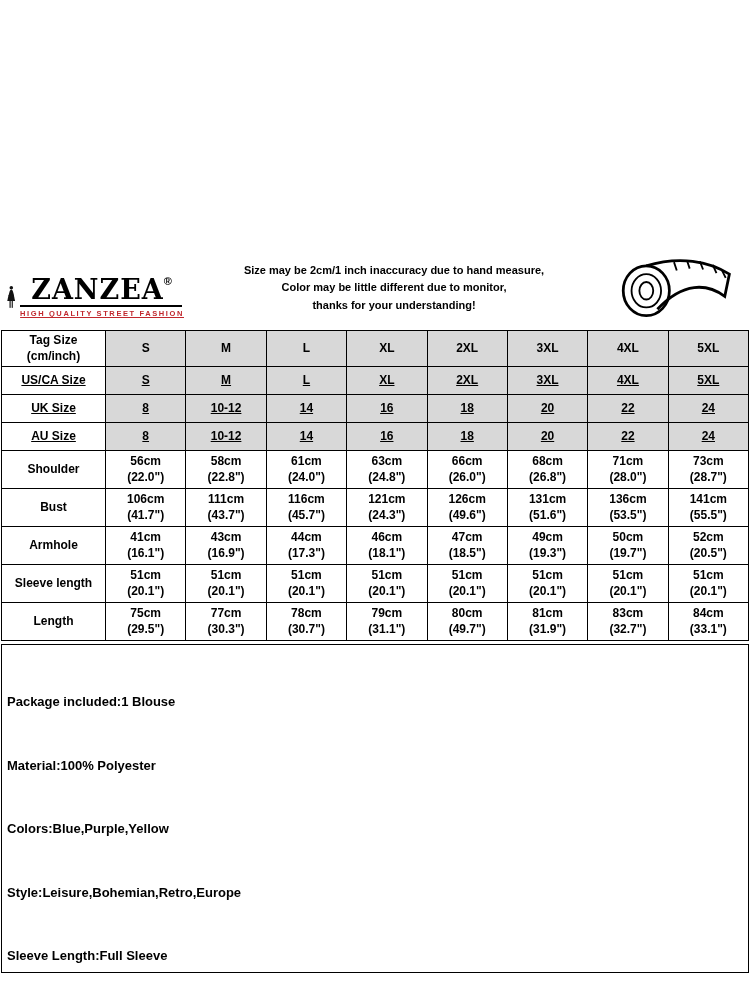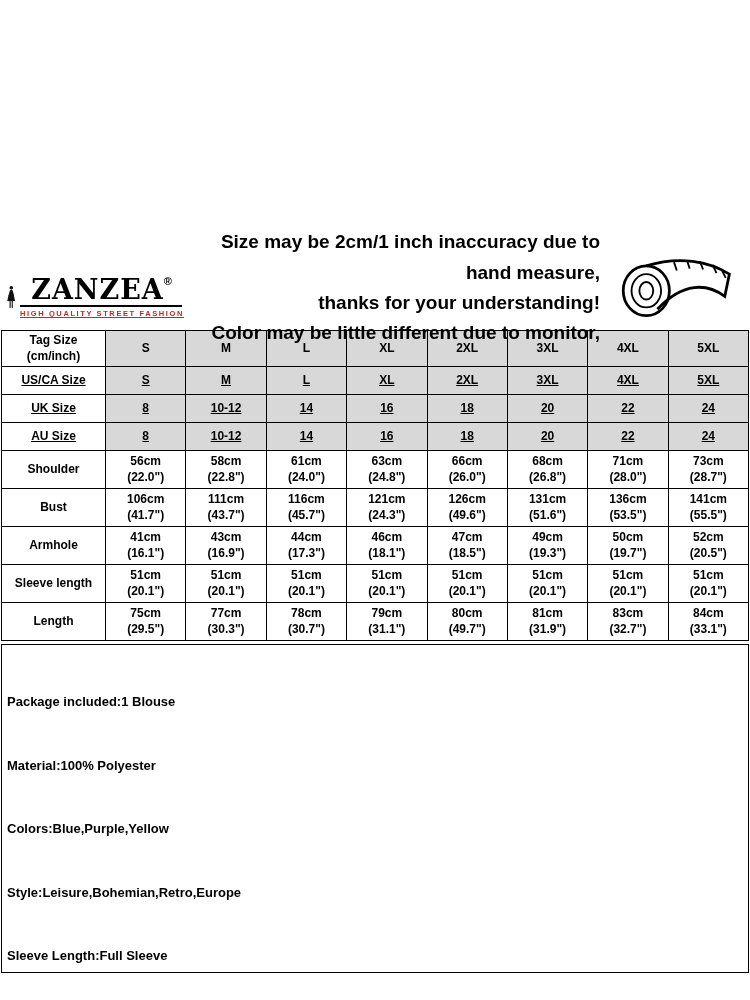--- a/index.html
+++ b/index.html
@@ -22,21 +22,21 @@
     font-family:"DejaVu Serif", serif;
     font-weight:bold; font-size:27px; letter-spacing:1px; line-height:1;
     white-space:nowrap;
   }
   .brand .reg { font-size:11px; vertical-align:top; font-family:"Liberation Sans", sans-serif; }
   .brand-rule { height:2px; background:#000; margin:2px 2px 2px 0; }
   .tagline {
     color:#c1272d; font-size:7.5px; font-weight:bold;
     letter-spacing:1.6px; white-space:nowrap; text-transform:uppercase;text-decoration:underline;
   }
-  .notice { flex:1; text-align:right; font-weight:bold; font-size:19px; line-height:1.6; padding:0 4px; }
+  .notice { flex:1; text-align:center; font-weight:bold; font-size:11px; line-height:1.6; padding:0 4px; }
   .tape { width:140px; display:flex; justify-content:center; }
 
   
   table.size-table {
     width:748px; margin:0 auto; border-collapse:collapse; table-layout:fixed;
   }
   .size-table th, .size-table td {
     border:1px solid #000;
     text-align:center; vertical-align:middle;
     font-size:12px; font-weight:bold;
@@ -73,22 +73,22 @@
         <rect x="22.5" y="61" width="4.5" height="28" fill="#111"></rect>
       </svg>
       <div class="logo-textblock">
         <div class="brand"><span>ZANZEA</span><span class="reg">®</span></div>
         <div class="brand-rule"></div>
         <div class="tagline">HIGH QUALITY STREET FASHION</div>
       </div>
     </div>
     <div class="notice">
       <div>Size may be 2cm/1 inch inaccuracy due to hand measure,</div>
+      <div>Color may be little different due to monitor,</div>
       <div>thanks for your understanding!</div>
-      <div>Color may be little different due to monitor,</div>
     </div>
     <div class="tape">
       <svg viewBox="0 0 132 78" width="124" height="72" fill="none" stroke="#000" aria-hidden="true">
         <ellipse cx="36" cy="42" rx="25" ry="27" stroke-width="3"></ellipse>
         <ellipse cx="36" cy="42" rx="16" ry="18" stroke-width="2"></ellipse>
         <ellipse cx="36" cy="42" rx="7.5" ry="9.5" stroke-width="2"></ellipse>
         <path d="M36 15 C 72 4 104 10 126 24 L 121 48 C 102 34 76 32 48 62" stroke-width="3"></path>
         <path d="M66 11 l3 9 M80 9 l3 9 M94 10 l3.5 9 M108 14 l4 9 M118 20 l4 8" stroke-width="2"></path>
       </svg>
     </div>

